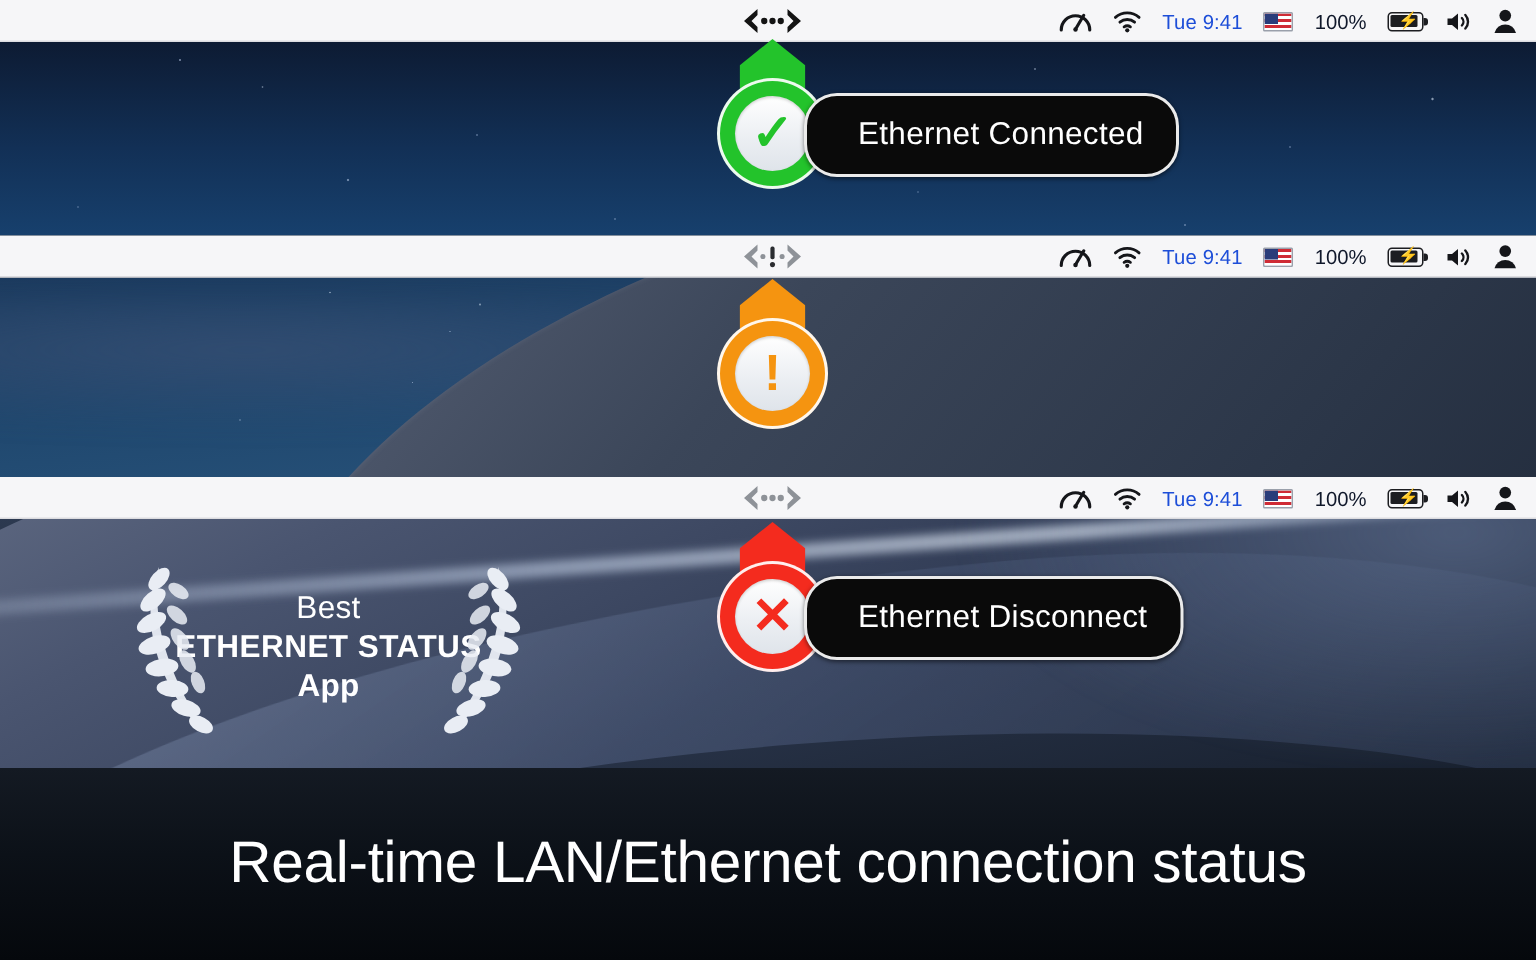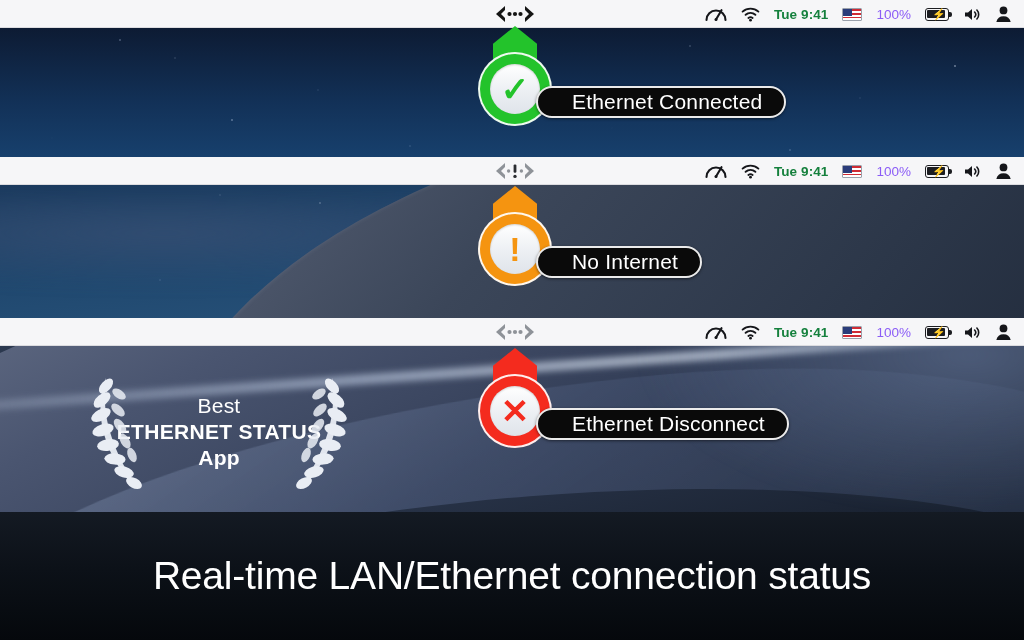--- a/index.html
+++ b/index.html
@@ -107,22 +107,22 @@
   .mb-appicon {
     position:absolute; left:494px; top:50%; transform:translateY(-50%);
     display:flex; align-items:center; justify-content:center;
     height:20px;
   }
   .mb-right {
     position:absolute; right:12px; top:0; height:28px;
     display:flex; align-items:center; gap:14px;
   }
   .mb-right .mitem { display:flex; align-items:center; }
-  .mb-clock { font-size:13.5px; color:#15803d; letter-spacing:.1px; white-space:nowrap;font-weight:bold; }
-  .mb-pct   { font-size:13.5px; color:#8b5cf6; white-space:nowrap; }
+  .mb-clock { font-size:13.5px; color:#1d4ed8; letter-spacing:.1px; white-space:nowrap; }
+  .mb-pct   { font-size:13.5px; color:#0f172a; white-space:nowrap; }
 
   
   .flag { width:20px; height:13px; position:relative; border:.5px solid #9aa0ab; overflow:hidden; border-radius:1px; background:#fff;}
   .flag .stripes{position:absolute;inset:0;background:repeating-linear-gradient(#cf2b35 0 1.9px,#fff 1.9px 3.8px);}
   .flag .canton{position:absolute;left:0;top:0;width:9px;height:7px;background:#2a3c7a;}
 
   
   .batt { width:24px; height:13px; border:1.6px solid #1c1d21; border-radius:3px; position:relative; display:flex; align-items:center; }
   .batt::after{content:"";position:absolute;right:-4px;top:3.4px;width:2.6px;height:5px;background:#1c1d21;border-radius:0 2px 2px 0;}
   .batt .fill{position:absolute;left:1.2px;top:1.2px;bottom:1.2px;width:18px;background:#1c1d21;border-radius:1px;}
@@ -152,21 +152,21 @@
   .pin .inner {
     width:50px; height:50px; border-radius:50%;
     background:linear-gradient(180deg,#ffffff 0%,#eceff3 55%,#dfe4ea 100%);
     display:flex; align-items:center; justify-content:center;
     box-shadow: inset 0 1px 2px rgba(0,0,0,.18);
   }
   .pin .glyph { font-size:34px; line-height:1; font-weight:900; }
 
   .pill {
     position:relative; margin-left:-16px; margin-bottom:8px;
-    height:32px; padding:0 22px 0 34px;
+    height:56px; padding:0 22px 0 34px;
     background:#0a0a0a; border:2px solid rgba(255,255,255,.92);
     border-radius:22px;
     display:flex; align-items:center;
     color:#ffffff; font-size:21px; letter-spacing:.2px;
     white-space:nowrap;
     box-shadow: 0 1px 3px rgba(0,0,0,.5);
   }
 
   
   .award { position:absolute; left:74px; top:368px; width:290px; height:128px; z-index:18;
@@ -392,21 +392,20 @@
 
   <div class="marker m-2">
     <div class="pin">
       <div class="head" style="background:#f59410"></div>
       <div class="disc" style="background:#f59410">
         <div class="inner">
           <span class="glyph" style="color:#f59410">!</span>
         </div>
       </div>
     </div>
-    <div class="pill">No Internet</div>
   </div>
 
   <div class="marker m-3">
     <div class="pin">
       <div class="head" style="background:#f42b1e"></div>
       <div class="disc" style="background:#f42b1e">
         <div class="inner">
           <span class="glyph" style="color:#f42b1e">✕</span>
         </div>
       </div>

